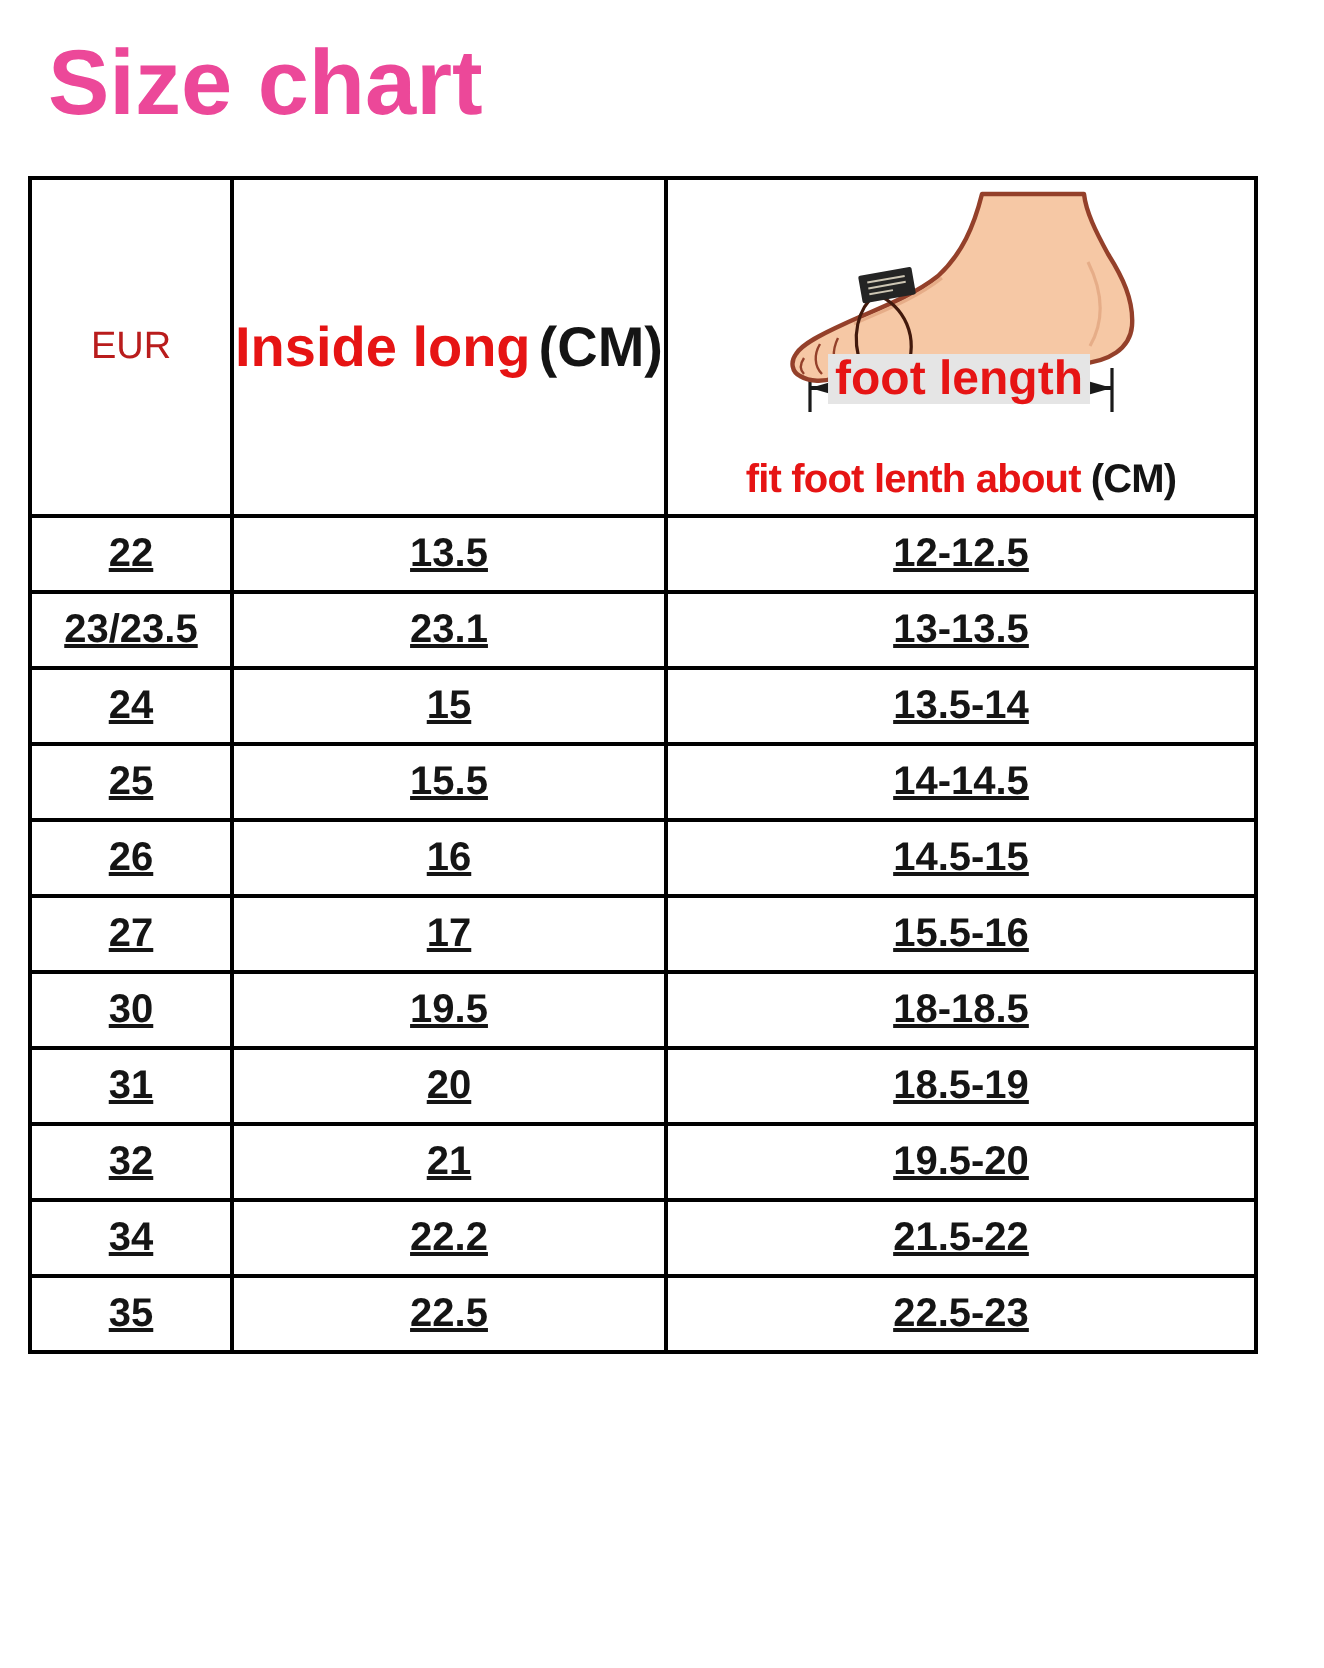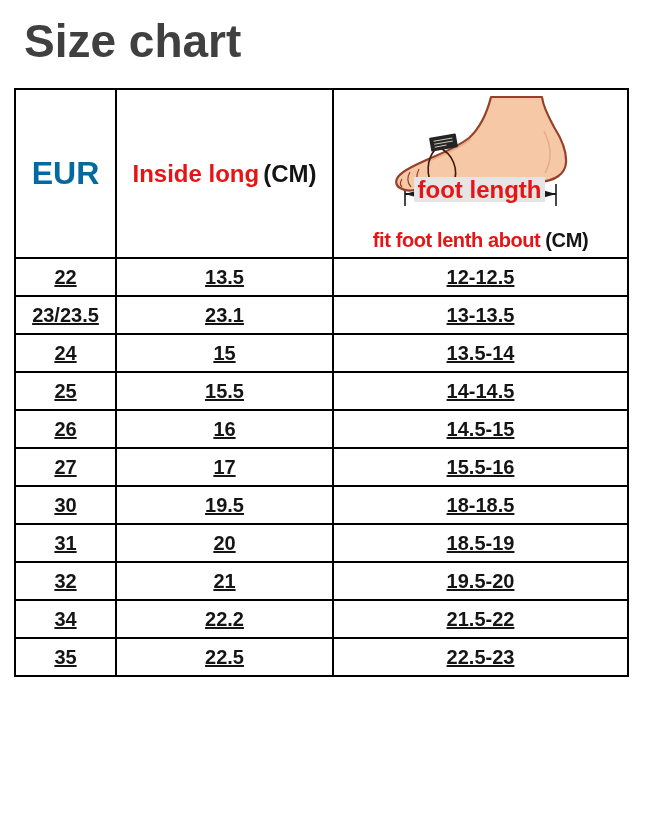--- a/index.html
+++ b/index.html
@@ -4,33 +4,33 @@
 <style>
   html,body{margin:0;padding:0;}
   body{
     width:662px;height:834px;background:#ffffff;position:relative;overflow:hidden;
     font-family:"Liberation Sans",sans-serif;
   }
   .canvas{position:absolute;left:0;top:0;width:662px;height:834px;background:#fff;}
 
   .title{
     position:absolute;left:24px;top:14px;margin:0;
-    font-size:46px;font-weight:bold;color:#404040;letter-spacing:0;
+    font-size:46px;font-weight:bold;color:#ec4899;letter-spacing:0;
   }
 
   table.size-table{
     position:absolute;left:14px;top:88px;width:613px;
     border-collapse:collapse;table-layout:fixed;background:#fff;
   }
   col.c1{width:101px;} col.c2{width:217px;} col.c3{width:295px;}
   .size-table th,.size-table td{border:2px solid #000;padding:0;}
 
   tr.header-row th{height:167px;vertical-align:middle;text-align:center;}
-  .h-eur{font-size:32px;font-weight:bold;color:#0369a1;}
-  .h-inside{font-size:24px;font-weight:bold;white-space:nowrap;}
+  .h-eur{font-size:19px;font-weight:normal;color:#b91c1c;}
+  .h-inside{font-size:28px;font-weight:bold;white-space:nowrap;}
   .red{color:#e61414;}
   .blk{color:#141414;margin-left:4px;}
 
   .h-fit{vertical-align:top;position:relative;}
   .foot-wrap{position:relative;height:131px;width:291px;}
   .foot-wrap svg{display:block;}
   .foot-len{
     position:absolute;left:50%;top:82px;transform:translateX(-50%);
     background:#e5e5e5;padding:0 4px;line-height:1.05;white-space:nowrap;
     font-size:24px;font-weight:bold;color:#e61414;

